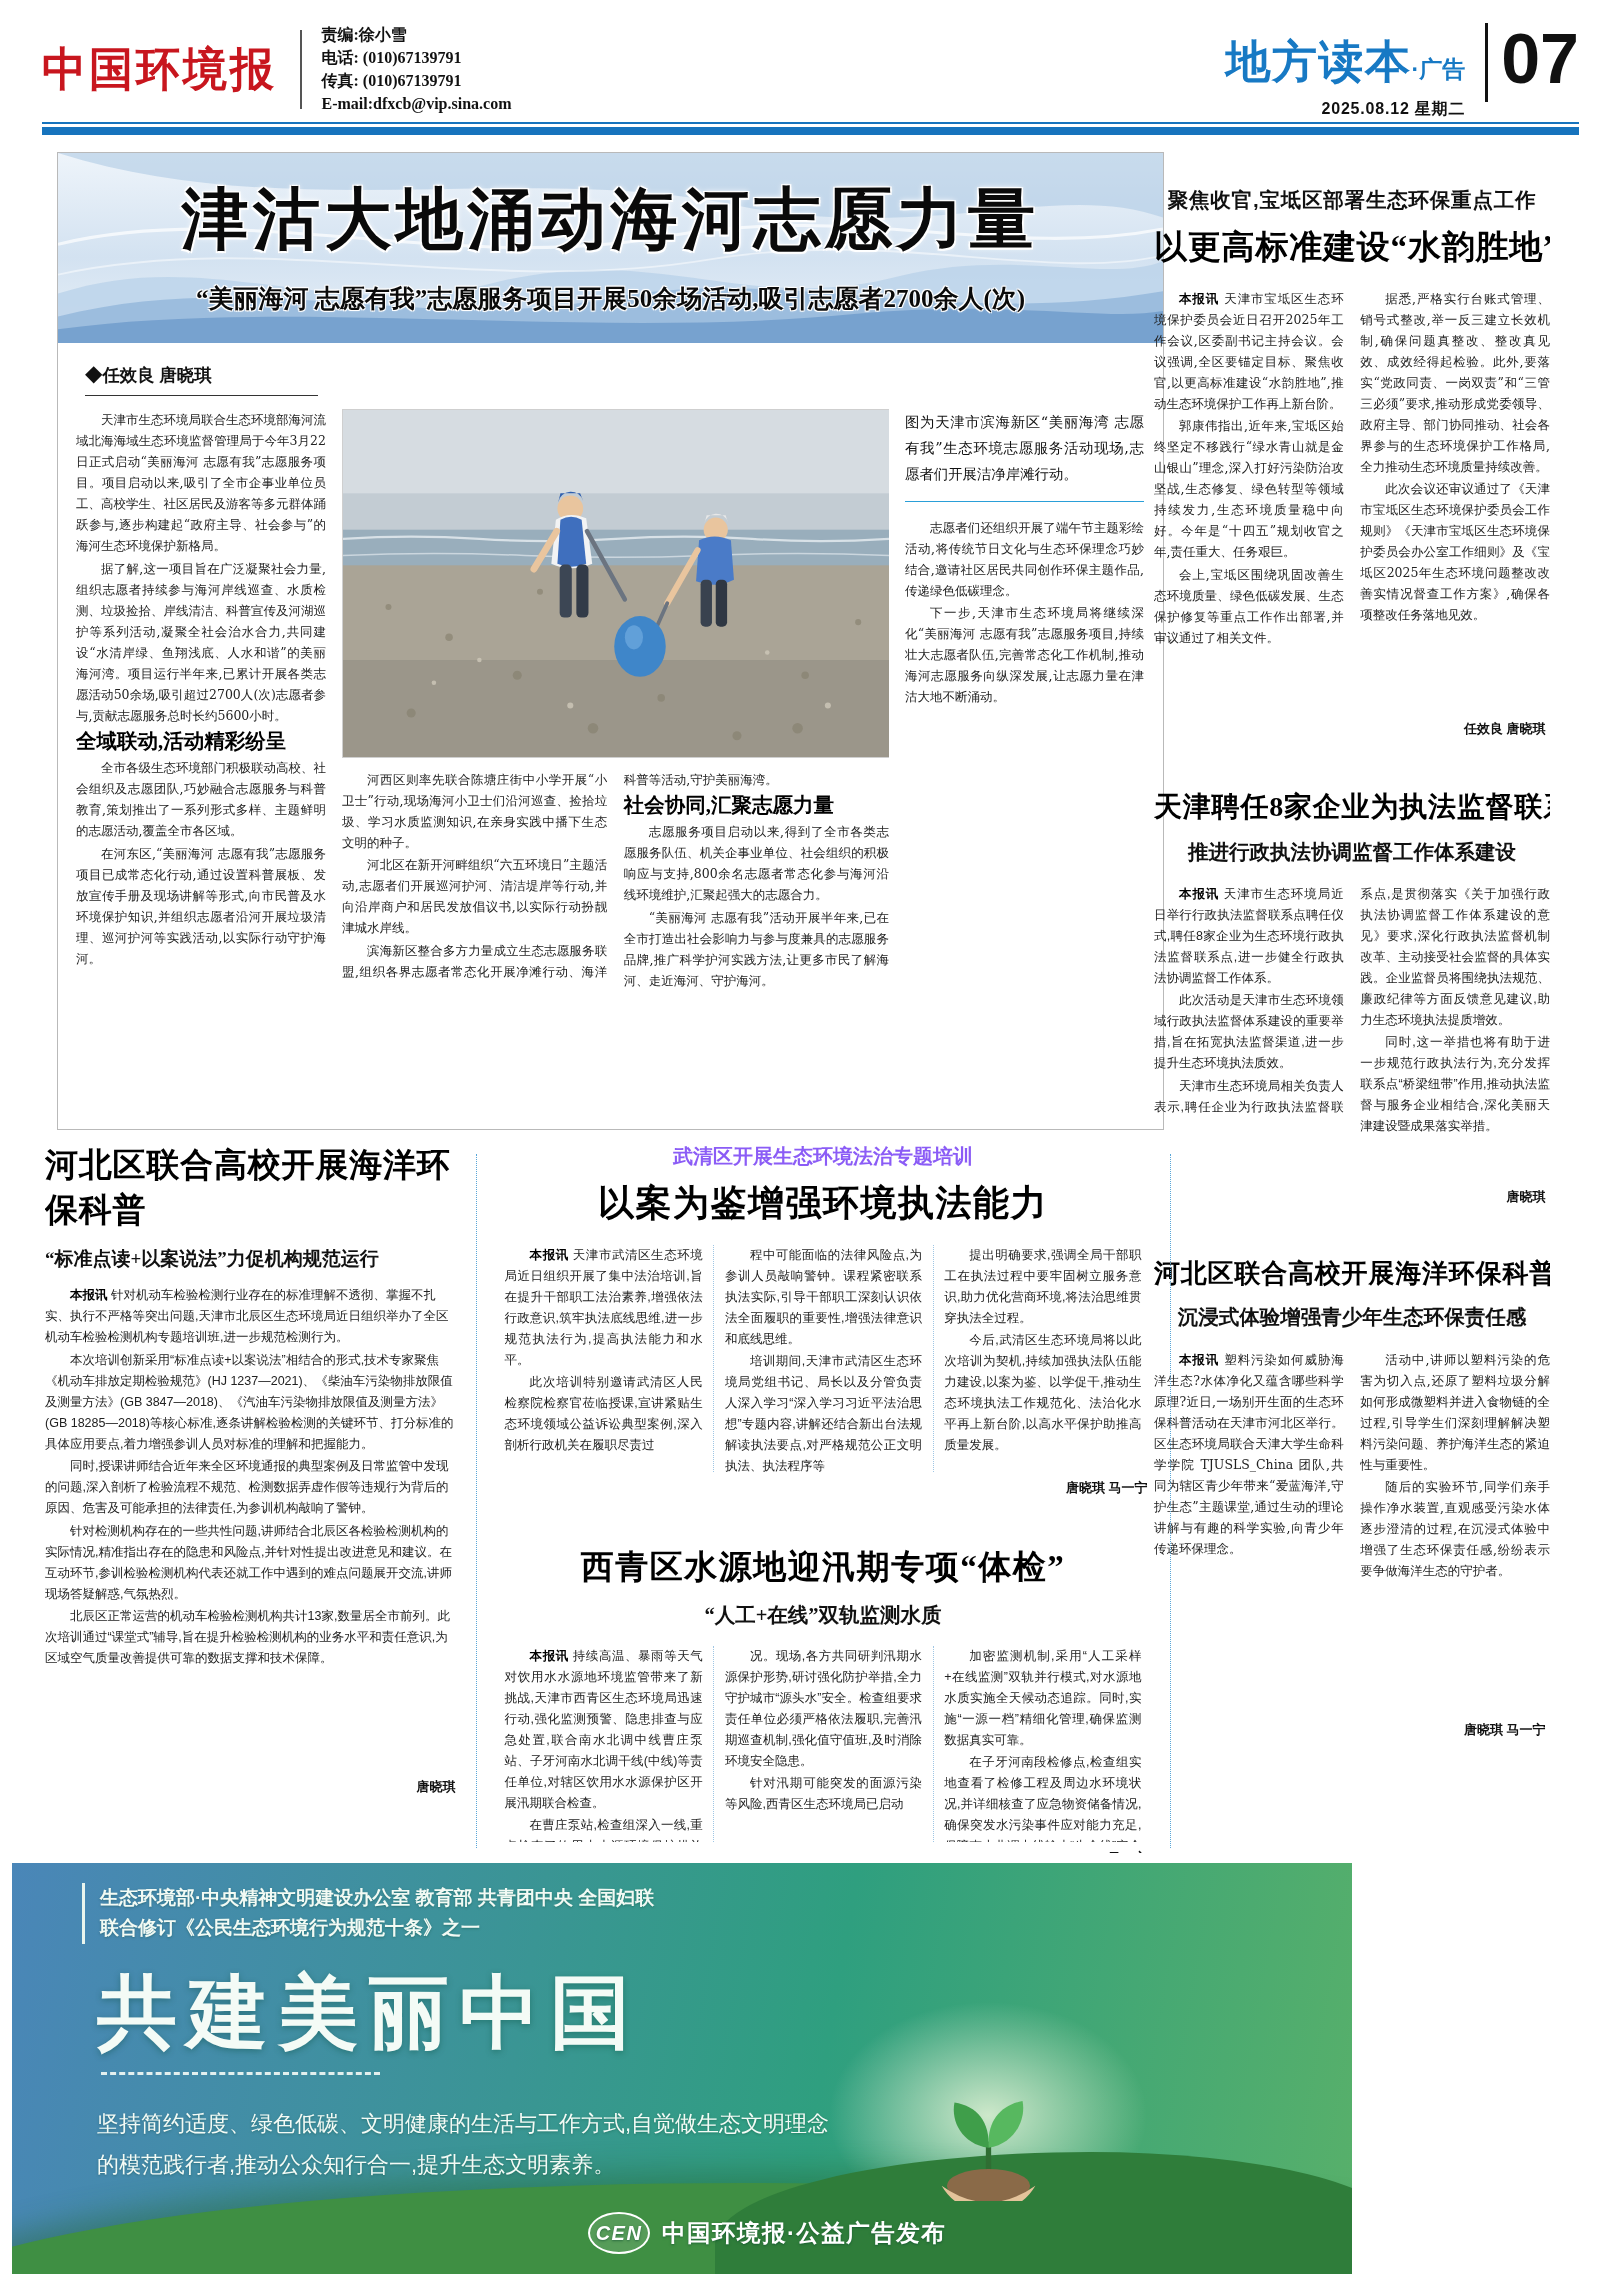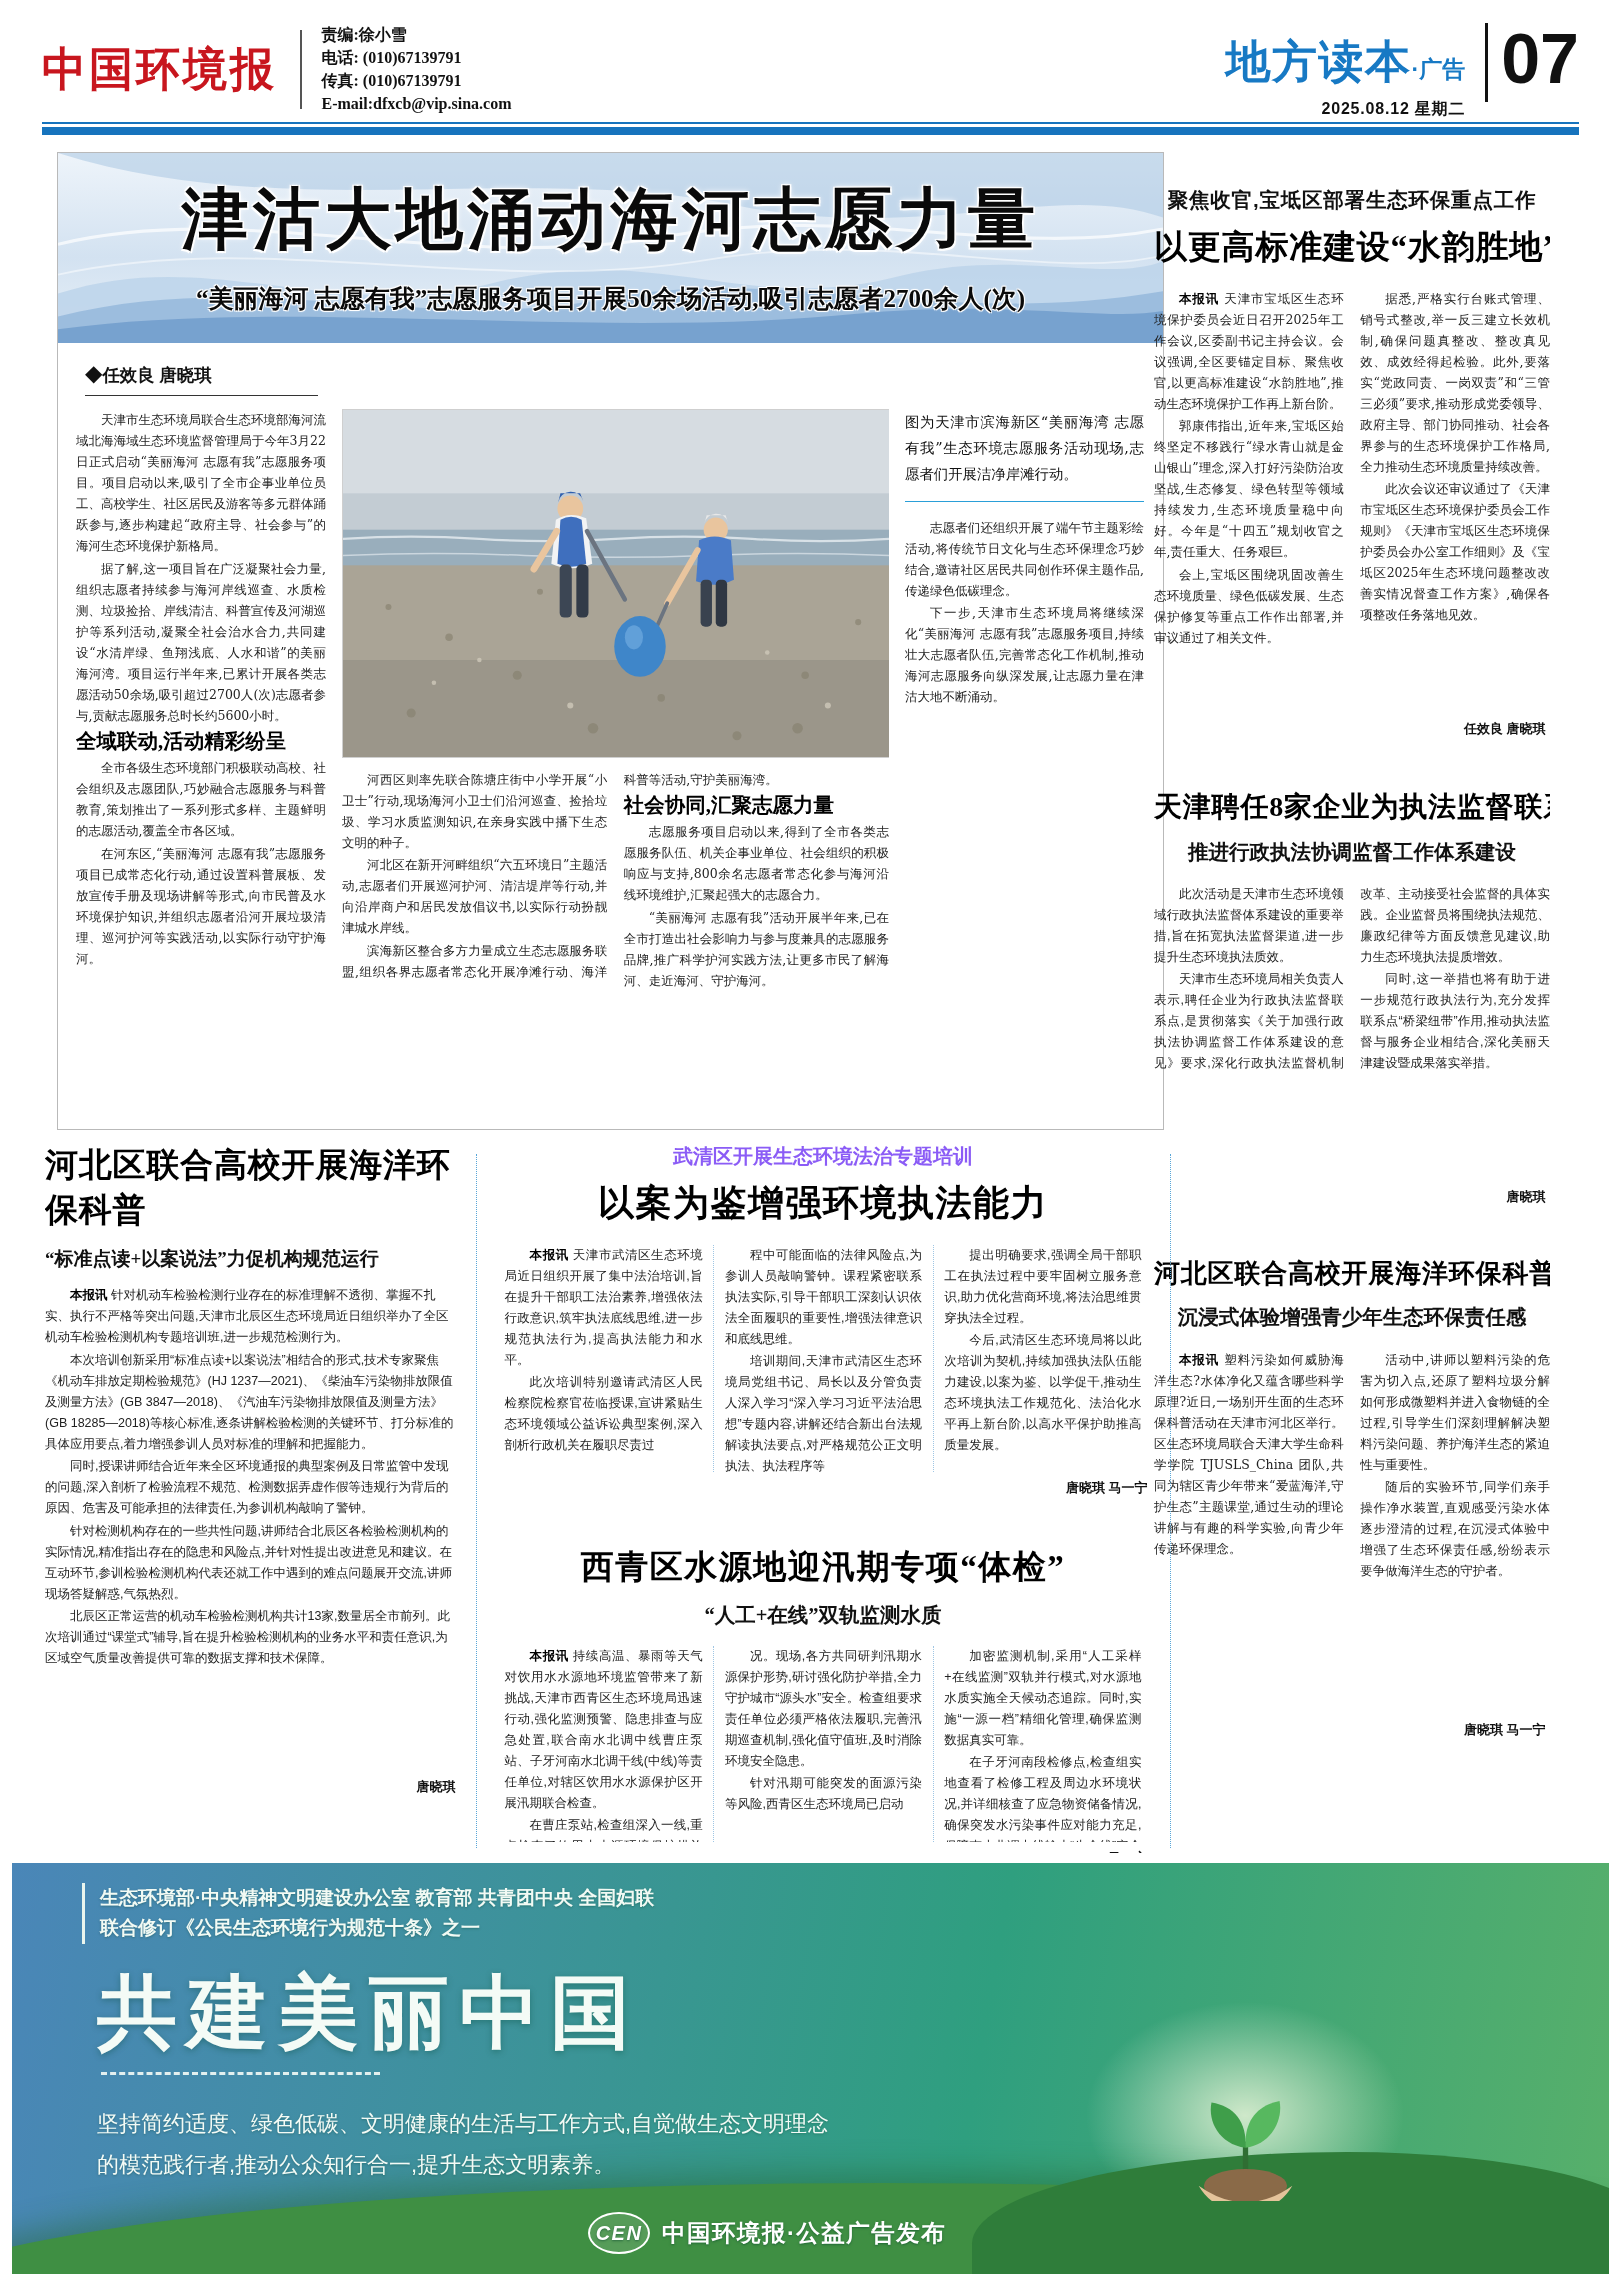--- a/index.html
+++ b/index.html
@@ -72,21 +72,21 @@
   .vr2{left:1170px;top:1154px;height:694px;}
   .middle{left:494px;top:1143px;width:658px;height:710px;}
   .m-kicker{font-weight:900;font-size:20px;text-align:center;color:#8b5cf6;}
   .m-head{font-family:"Liberation Serif",serif;font-weight:900;font-size:36px;text-align:center;color:#000;margin-top:9px;letter-spacing:1.5px;}
   .m-sub{font-family:"Liberation Serif",serif;font-weight:700;font-size:20.5px;text-align:center;color:#111;margin-top:10.6px;}
   .threecol{display:grid;grid-template-columns:1fr 1fr 1fr;column-gap:0;margin-top:16.7px;}
   .threecol>div{padding:0 10.6px;text-align:justify;}
   .threecol>div+div{border-left:1.5px dotted #9fc6e4;}
 
   
-  .adbanner{left:12px;top:1863px;width:1597px;height:411px;overflow:hidden;
+  .adbanner{left:12px;top:1863px;width:1340px;height:411px;overflow:hidden;
             background:linear-gradient(100deg,#4a86b8 0%,#3a9594 38%,#2f9f7f 60%,#58b06a 100%);}
   .grass{position:absolute;left:-8%;bottom:-159px;width:125%;height:250px;background:#3f8f43;border-radius:50% 50% 0 0;
          box-shadow:0 -10.6px 30px rgba(35,100,45,.45);}
   .grass2{position:absolute;right:-45px;bottom:-45px;width:682px;height:167px;background:#2f7d3a;border-radius:55% 45% 0 0;}
   .sunglow{position:absolute;right:205px;bottom:45px;width:318px;height:227px;
            background:radial-gradient(closest-side,rgba(255,255,230,.75),rgba(255,255,230,0));}
   .sprout{position:absolute;right:303px;bottom:73px;width:121px;height:129px;}
   .ad-kicker{position:absolute;left:70px;top:20px;border-left:3.8px solid #eaf5ee;padding-left:15px;
              color:#f2faf4;font-weight:700;font-size:19px;line-height:1.6;text-shadow:0 0.8px 2.3px rgba(0,60,40,.35);}
   .ad-title{position:absolute;left:85px;top:97px;color:#f4fbf6;font-weight:900;font-size:80px;letter-spacing:10.6px;
@@ -242,20 +242,21 @@
         <p>此次会议还审议通过了《天津市宝坻区生态环境保护委员会工作规则》《天津市宝坻区生态环境保护委员会办公室工作细则》及《宝坻区2025年生态环境问题整改改善实情况督查工作方案》,确保各项整改任务落地见效。</p>
       </div>
       <p class="sign">任效良 唐晓琪</p>
     </div>
     <div class="artgap"></div>
 
     <div>
       <div class="bighead" style="font-size:28px;">天津聘任8家企业为执法监督联系点</div>
       <div class="kaisub">推进行政执法协调监督工作体系建设</div>
       <div class="twocol newsp sansbody clip" style="height:297px;">
+        <p class="first"><b class="lede">本报讯 </b><span>天津市生态环境局近日举行行政执法监督联系点聘任仪式,聘任8家企业为生态环境行政执法监督联系点,进一步健全行政执法协调监督工作体系。</span></p>
         <p>此次活动是天津市生态环境领域行政执法监督体系建设的重要举措,旨在拓宽执法监督渠道,进一步提升生态环境执法质效。</p>
         <p>天津市生态环境局相关负责人表示,聘任企业为行政执法监督联系点,是贯彻落实《关于加强行政执法协调监督工作体系建设的意见》要求,深化行政执法监督机制改革、主动接受社会监督的具体实践。企业监督员将围绕执法规范、廉政纪律等方面反馈意见建议,助力生态环境执法提质增效。</p>
         <p>同时,这一举措也将有助于进一步规范行政执法行为,充分发挥联系点“桥梁纽带”作用,推动执法监督与服务企业相结合,深化美丽天津建设暨成果落实举措。</p>
       </div>
       <p class="sign">唐晓琪</p>
     </div>
     <div class="artgap"></div>
 
     <div>
       <div class="bighead" style="font-size:26px;">河北区联合高校开展海洋环保科普</div>

